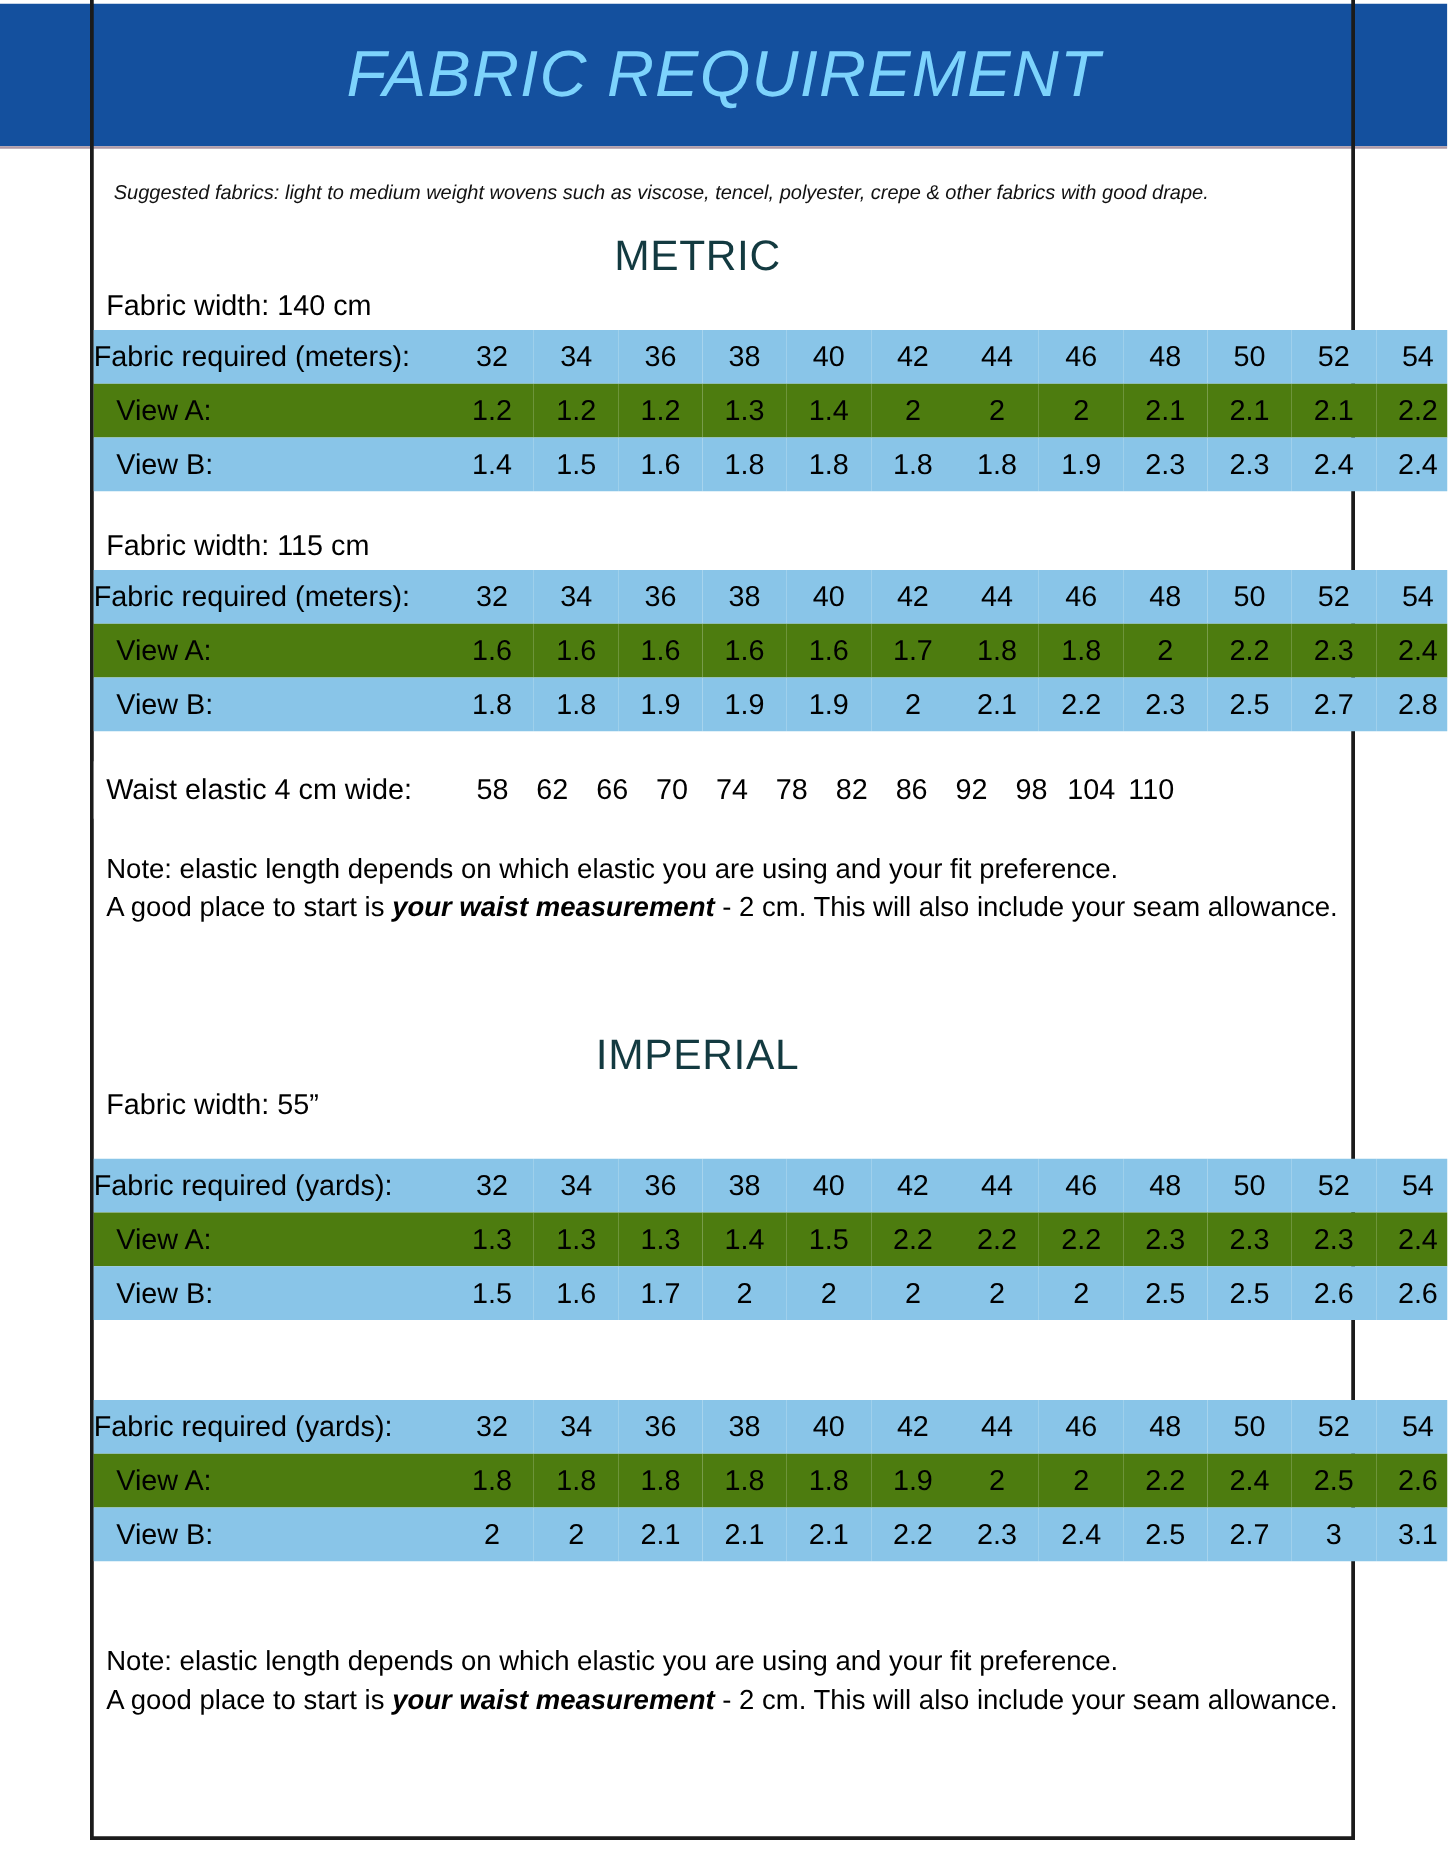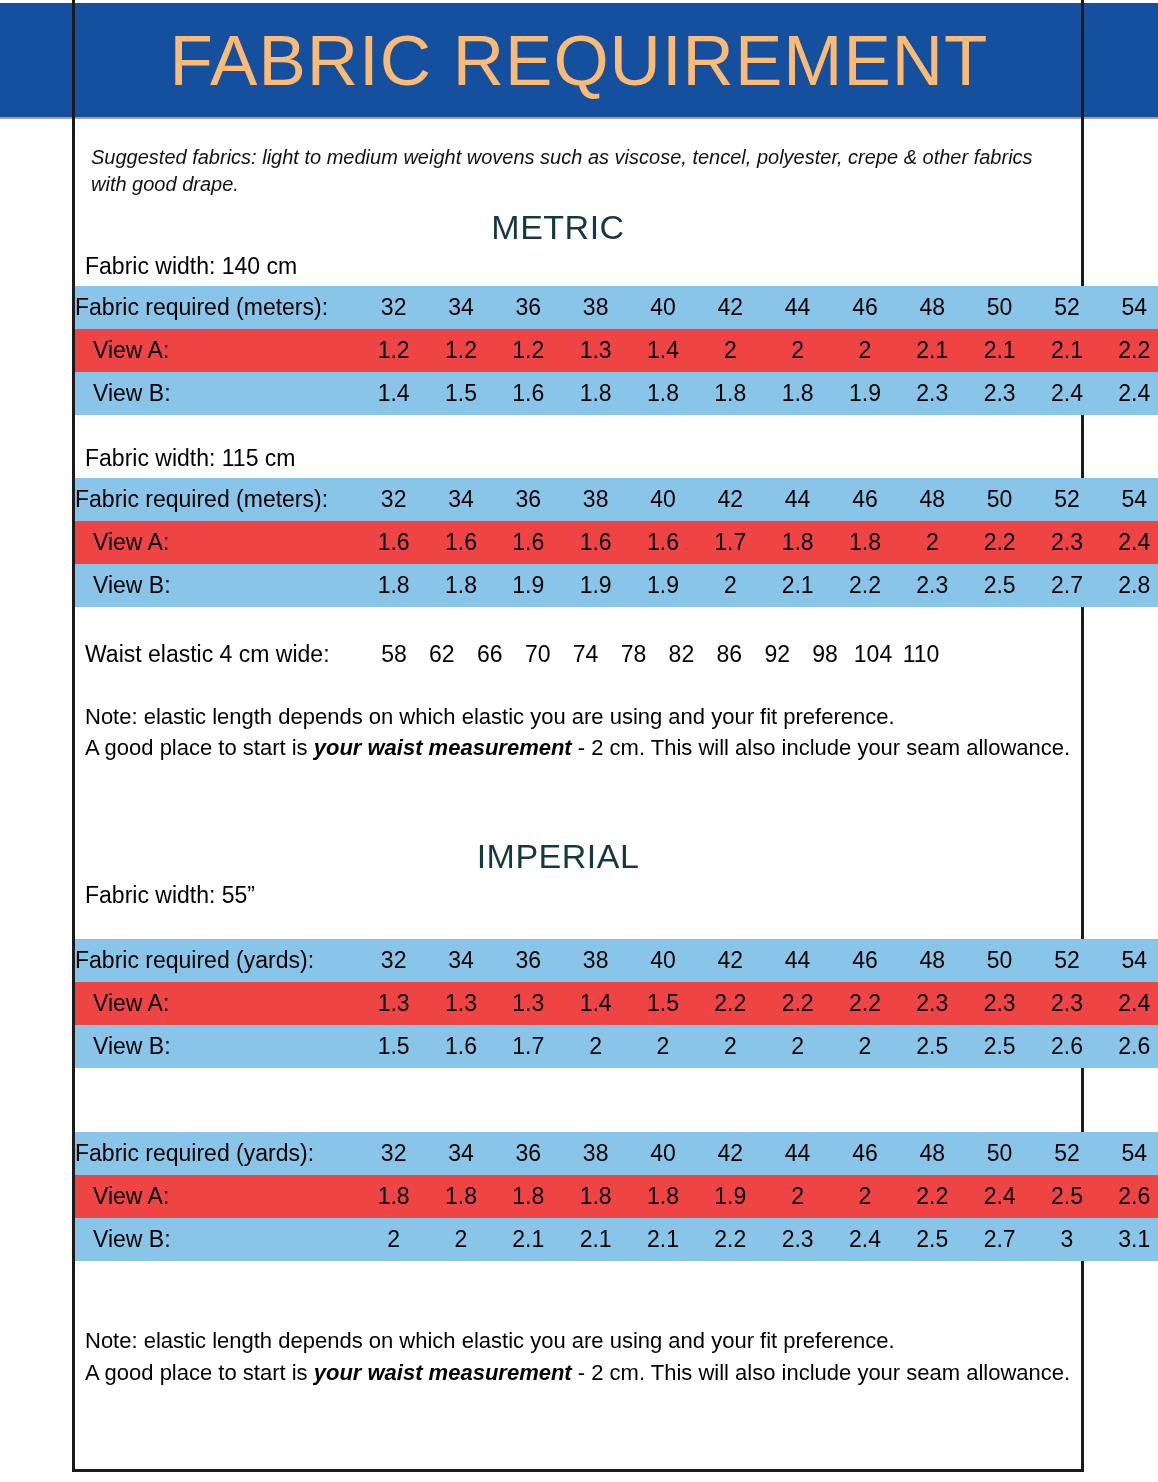--- a/index.html
+++ b/index.html
@@ -26,26 +26,27 @@
     left: 0;
     top: 3px;
     width: 1158px;
     height: 114px;
     background: #14509E;
     display: flex;
     align-items: center;
     justify-content: center;
   }
   .banner-title {
-    color: #fdba74;
-    font-size: 71px;
+    color: #7dd3fc;
+    font-size: 52px;
     line-height: 1;
     letter-spacing: 1px;
     font-weight: 400;
     white-space: nowrap;
+    font-style: italic;
   }
   .banner-underline {
     position: absolute;
     left: 0;
     top: 117px;
     width: 1158px;
     height: 2px;
     background: #b09aa6;
   }
 
@@ -72,32 +73,32 @@
   
   .content {
     position: absolute;
     left: 75px;
     top: 120px;
     width: 1006px;
   }
 
   .intro {
     font-style: italic;
-    font-size: 20px;
+    font-size: 16px;
     line-height: 1.35;
     padding: 24px 16px 0 16px;
     color: #111;
   }
 
   .section-title {
     text-align: center;
     font-size: 34px;
     color: #133A40;
     letter-spacing: 0.5px;
-    margin: 10px 0 0 0;
+    margin: 20px 0 0 0;
     padding-right: 40px;
   }
 
   .width-label {
     font-size: 23px;
     padding: 6px 0 6px 10px;
     white-space: nowrap;
   }
 
   
@@ -121,21 +122,21 @@
   td.rowlabel.indent {
     padding-left: 18px;
   }
   td.val {
     text-align: center;
   }
   tr.band td {
     background: #89C5E8;
   }
   tr.plain td {
-    background: #ef4444;
+    background: #4d7c0f;
   }
 
   .spacer {
     height: 24px;
   }
   .spacer-lg {
     height: 40px;
   }
   .spacer-xl {
     height: 64px;

